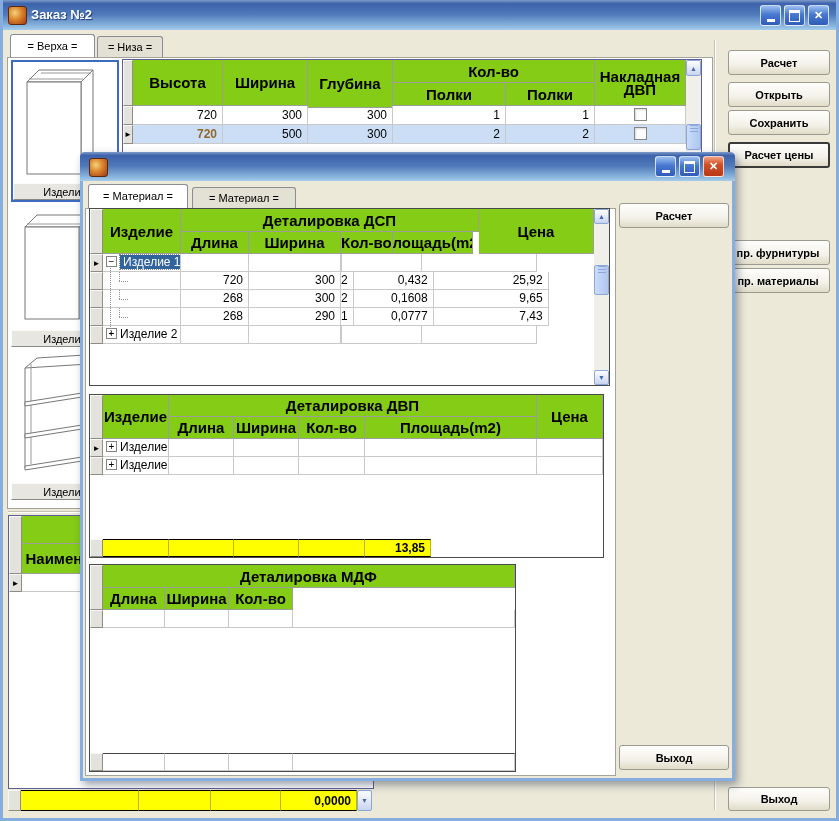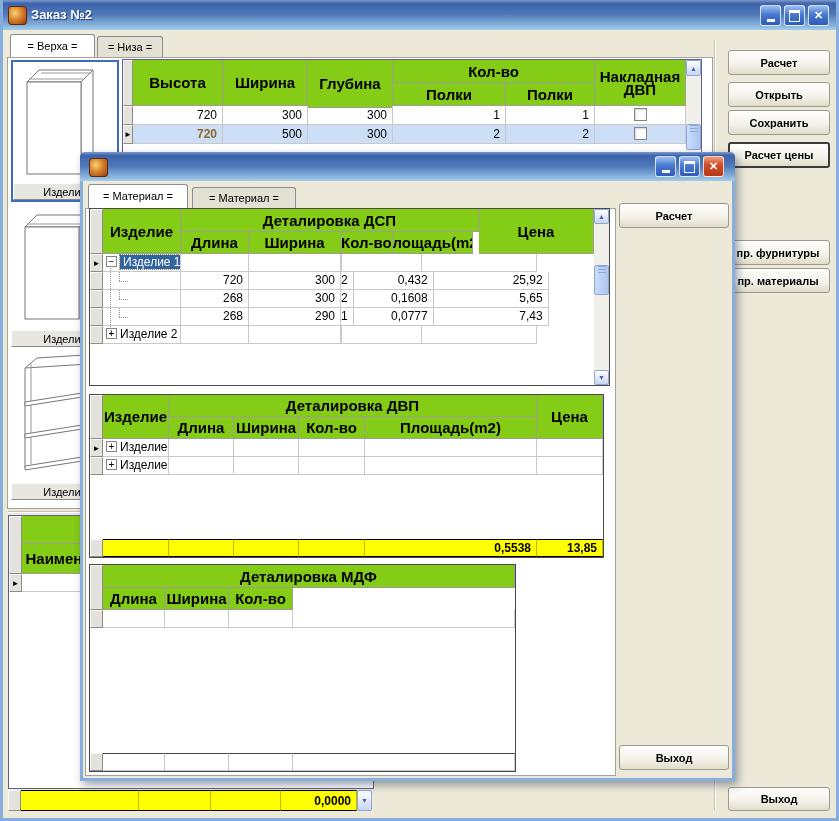--- a/index.html
+++ b/index.html
@@ -304,21 +304,21 @@
           <div class="mk w13" style="height:18px"></div>
           <div class="gc w78 tree h18">
               <i class="tl vla"></i>
               <i class="tl vlb"></i>
               <i class="tl hst"></i>
             </div>
           <div class="gc w68 num h18">268</div>
           <div class="gc w92 num h18">300</div>
           <div class="gc w58 num h18">2</div>
           <div class="gc w80 num h18">0,1608</div>
-          <div class="gc w115 num h18">5,65</div>
+          <div class="gc w115 num h18">9,65</div>
         </div>
         <div class="gr h18">
           <div class="mk w13" style="height:18px"></div>
           <div class="gc w78 tree h18">
               <i class="tl vla"></i>
               <i class="tl vlb"></i>
               <i class="tl hst"></i>
             </div>
           <div class="gc w68 num h18">268</div>
           <div class="gc w92 num h18">290</div>
@@ -381,21 +381,20 @@
           <div class="gc w66 h18"></div>
           <div class="gc w172 h18"></div>
           <div class="gc w66 h18"></div>
         </div>
         <div class="gr h18" style="position:absolute;left:0;bottom:0">
           <div class="mk w13" style="height:18px"></div>
           <div class="yc w66 h18"></div>
           <div class="yc w65 h18"></div>
           <div class="yc w65 h18"></div>
           <div class="yc w66 h18"></div>
-          <div class="yc w172 h18 num">0,5538</div>
           <div class="yc w66 h18 num">13,85</div>
         </div>
       </div>
 
       <div class="gframe dark" style="left:6px;top:412px;width:425px;height:206px">
         <div class="gr">
           <div class="mk w13" style="height:45px"></div>
           <div style="width:412px">
             <div class="gh" style="height:23px;width:412px">Деталировка МДФ</div>
             <div class="gr">

